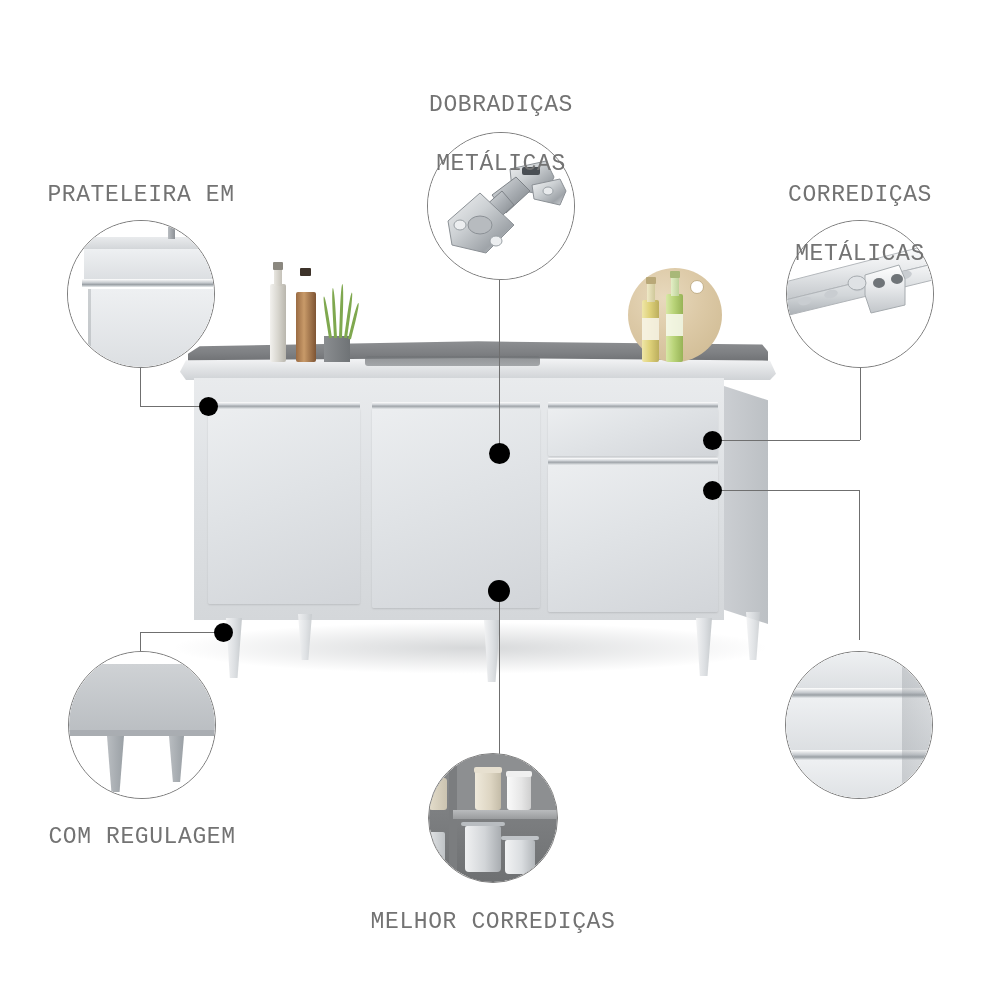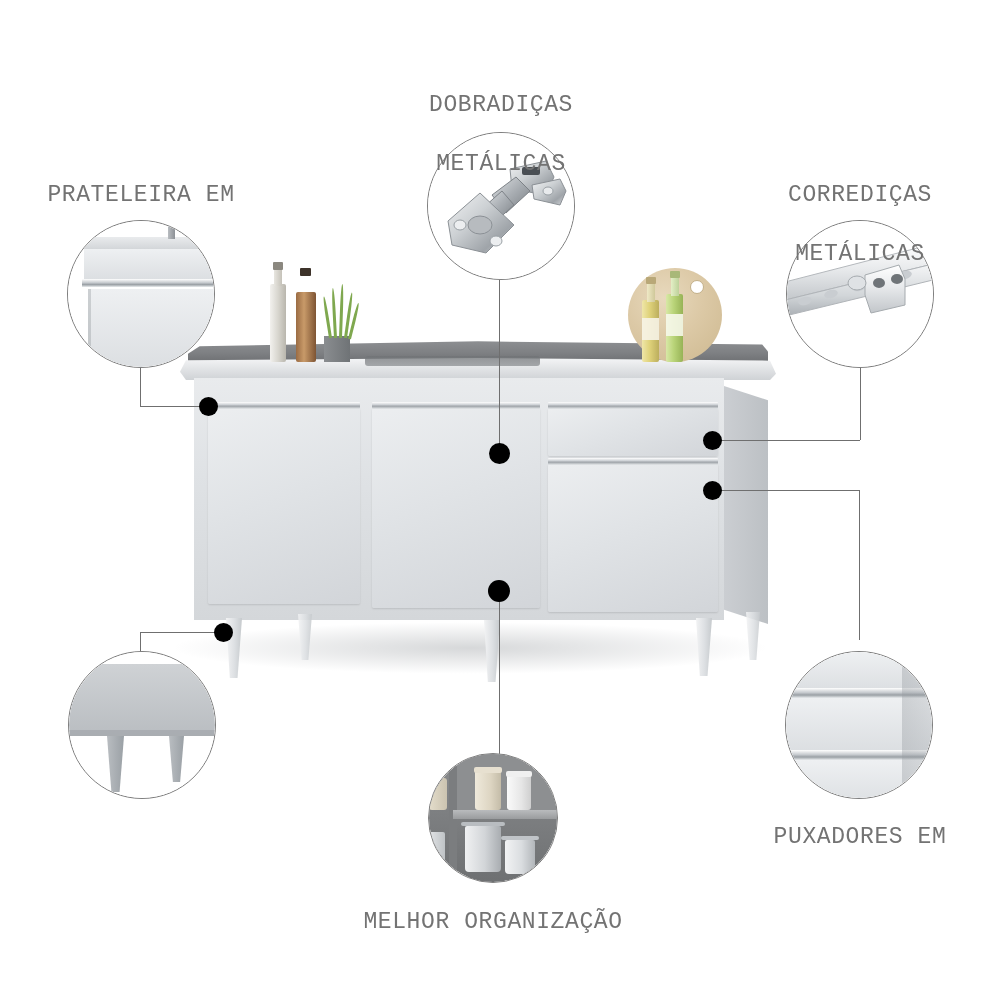--- a/index.html
+++ b/index.html
@@ -337,20 +337,21 @@
                   background:linear-gradient(180deg,#cfd2d5 0%, #b9bdc1 100%);
                   clip-path: polygon(18% 0%, 82% 0%, 100% 34%, 100% 100%, 0% 100%, 0% 34%);"></div>
       <div class="panel" style="left:-6px; top:78px; width:162px; height:6px; background:#9ea2a6; opacity:.6;"></div>
       <div class="s-leg" style="left:38px; top:84px; width:17px; height:56px;
                   clip-path: polygon(0% 0%, 100% 0%, 74% 100%, 26% 100%);"></div>
       <div class="s-leg" style="left:100px; top:84px; width:15px; height:46px;
                   clip-path: polygon(0% 0%, 100% 0%, 74% 100%, 26% 100%);"></div>
     </div>
   </div>
   <div class="label" style="left:42px; top:794px; width:200px;">
+    <div>COM REGULAGEM</div>
   </div>
 
   <div class="callout" style="left:428px; top:753px; width:130px; height:130px;">
     <div class="callout-inner">
       <div class="shelf-bg"></div>
 
       <div class="panel" style="left:20px; top:0px; width:8px; height:130px; background:#7b7d7f;"></div>
 
       <div class="shelf-board" style="left:24px; top:56px; width:106px; height:9px;"></div>
       <div class="panel" style="left:28px; top:0px; width:102px; height:56px; background:#8d8f91;"></div>
@@ -368,31 +369,30 @@
                   background:linear-gradient(90deg,#f0f1f2 0%,#d2d5d8 55%,#a9adb1 100%);"></div>
       <div class="panel" style="left:32px; top:68px; width:44px; height:4px; background:#b9bdc1; border-radius:2px;"></div>
       <div class="pot" style="left:76px; top:86px; width:30px; height:34px;
                   background:linear-gradient(90deg,#f2f3f4 0%,#dadde0 55%,#b2b6ba 100%);"></div>
       <div class="panel" style="left:72px; top:82px; width:38px; height:4px; background:#c0c4c8; border-radius:2px;"></div>
       <div class="pot" style="left:0px; top:78px; width:16px; height:40px;
                   background:linear-gradient(90deg,#e2e4e6 0%,#bfc3c6 100%);"></div>
     </div>
   </div>
   <div class="label" style="left:343px; top:879px; width:300px;">
-    <div>MELHOR ORGANIZAÇÃO</div>
+    <div>MELHOR CORREDIÇAS</div>
   </div>
 
   <div class="callout" style="left:785px; top:651px; width:148px; height:148px;">
     <div class="callout-inner" style="background:#ffffff;">
       <div class="s-panel" style="left:-10px; top:0px; width:168px; height:38px;"></div>
       <div class="s-strip" style="left:-10px; top:36px; width:168px; height:10px;"></div>
       <div class="s-panel" style="left:-10px; top:46px; width:168px; height:52px;"></div>
       <div class="s-strip" style="left:-10px; top:98px; width:168px; height:10px;"></div>
       <div class="s-panel" style="left:-10px; top:108px; width:168px; height:46px;"></div>
       <div class="panel" style="left:116px; top:0px; width:44px; height:154px;
                   background:linear-gradient(90deg,rgba(150,155,160,.38) 0%, rgba(150,155,160,.18) 100%);"></div>
     </div>
   </div>
   <div class="label" style="left:760px; top:794px; width:200px;">
-    <div>PUXADORES EM</div>
   </div>
 
 </div>
 
 </body></html>

